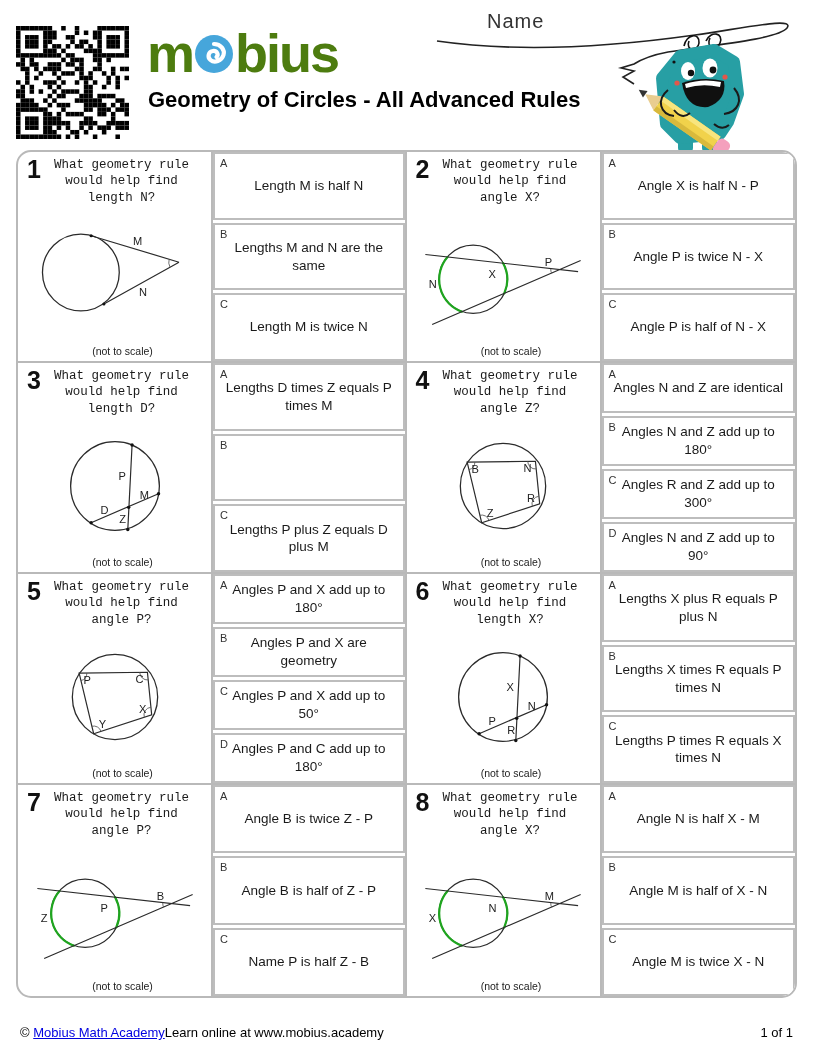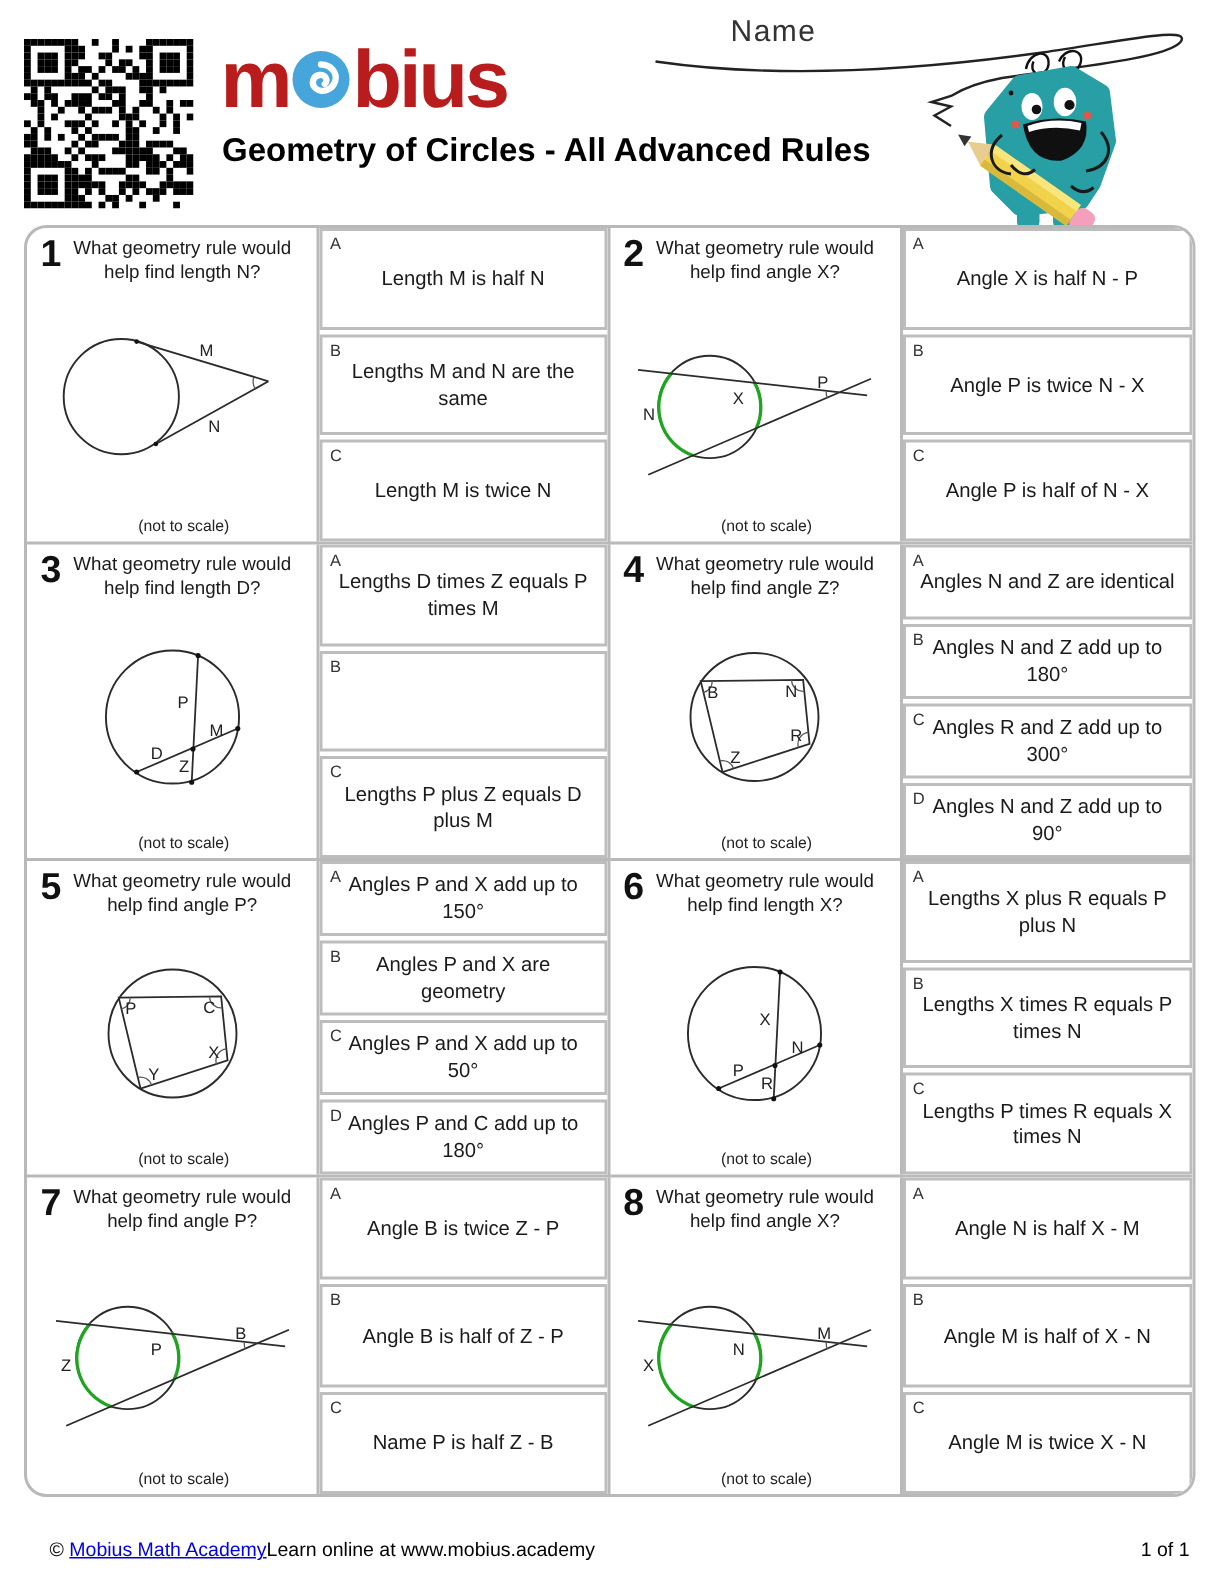--- a/index.html
+++ b/index.html
@@ -5,60 +5,60 @@
   :root{
     --accent-green:#1fa51f; --logo-blue:#46a6db; --mascot-teal:#279fa4;
     --link-blue:#0000e0; --grid-gray:#b9b9b9; --box-gray:#bdbdbd;
   }
   *{box-sizing:border-box; margin:0; padding:0;}
   body{background:#fff; font-family:"Liberation Sans", sans-serif; color:#1a1a1a;}
   .page{position:relative; width:815px; height:1050px; background:#fff; margin:0 auto; overflow:hidden;}
 
   
   .qr{position:absolute; left:16px; top:26px; width:113px; height:113px;}
-  .logo{position:absolute; left:147px; top:22px; font-size:54px; font-weight:bold; letter-spacing:-2px; color:#b91c1c; white-space:nowrap;}
+  .logo{position:absolute; left:147px; top:22px; font-size:54px; font-weight:bold; letter-spacing:-2px; color:#4d7c0f; white-space:nowrap;}
   .logo .o-icon{display:inline-block; width:40px; height:40px; vertical-align:-2px; margin:0 1px;}
   .ws-title{position:absolute; left:148px; top:87px; font-size:22px; font-weight:bold; color:#000;}
   .name-label{position:absolute; left:487px; top:10px; font-size:20px; color:#333; letter-spacing:1px;}
   .header-line{position:absolute; left:0; top:0; width:815px; height:160px; pointer-events:none;}
   .mascot{position:absolute; left:622px; top:26px; width:150px; height:138px;}
   .teal-fill{fill:var(--mascot-teal);}
   .teal-body{fill:var(--mascot-teal); stroke:var(--mascot-teal); stroke-width:12; stroke-linejoin:round;}
 
   
   .grid{position:absolute; left:16px; top:150px; width:781px; height:848px;
         border:2.5px solid var(--grid-gray); border-radius:15px; overflow:hidden;
         display:grid; grid-template-columns:1fr 1fr; grid-template-rows:repeat(4,1fr); background:#fff;}
   .qblock{display:flex; min-height:0;}
   .qblock.col-left{border-right:2.5px solid var(--grid-gray);}
   .qblock.row-mid{border-bottom:2.5px solid var(--grid-gray);}
   .q-left{width:195px; min-width:195px; border-right:2.5px solid var(--grid-gray);
           position:relative; display:flex; flex-direction:column; align-items:center; padding-top:5px;}
   .qnum{position:absolute; left:9px; top:3px; font-size:25px; font-weight:bold; color:#111;}
-  .prompt{font-size:12.5px; line-height:1.3; text-align:center; max-width:150px; margin-left:14px;}
+  .prompt{font-size:12.5px; line-height:1.3; text-align:center; max-width:150px; margin-left:14px;font-family:Liberation Mono, monospace;}
   .diagram{flex:1; display:flex; align-items:center; justify-content:center; width:100%;}
   .diagram svg{width:188px; height:128px;}
   .nts{font-size:10.5px; color:#222; margin-bottom:4px;margin-left:16px;}
   .q-right{flex:1; display:flex; flex-direction:column; gap:3px; min-width:0;}
   .ans{flex:1; border:2px solid var(--box-gray); position:relative; display:flex;
        align-items:center; justify-content:center; text-align:center; font-size:13.5px;
        line-height:1.3; padding:4px 8px; background:#fff;}
   .ans .letter{position:absolute; top:2px; left:5px; font-size:11px; color:#333;}
 
   
   .dline{stroke:#2b2b2b; stroke-width:1.4; fill:none;}
   .dcircle{stroke:#2b2b2b; stroke-width:1.5; fill:none;}
   .thin{stroke:#555; stroke-width:1; fill:none;}
   .garc{stroke:var(--accent-green); stroke-width:2.6; fill:none; stroke-linecap:round;}
   .dlabel{font-size:13px; fill:#222; font-family:"Liberation Sans",sans-serif;}
   .ddot{fill:#111;}
 
   
   .footer{position:absolute; left:20px; right:22px; bottom:10px; display:flex; align-items:baseline; font-size:13px; color:#000;}
-  .footer .left{white-space:nowrap;margin-left:13px;}
+  .footer .left{white-space:nowrap;}
   .footer .center{flex:1; text-align:left;}
   .footer a{color:var(--link-blue); text-decoration:underline;}
 </style>
 </head>
 <body>
 
 <div class="page">
 
   <div class="qr" id="qr"><svg width="113" height="113" viewBox="0 0 112.5 112.5" fill="#000">
         <rect x="0" y="0" width="4.5" height="4.5"></rect>
@@ -580,21 +580,21 @@
             <text class="dlabel" x="119" y="59">C</text>
             <text class="dlabel" x="123" y="94">X</text>
             <text class="dlabel" x="76" y="111">Y</text>
           </svg>
         </div>
         <div class="nts">(not to scale)</div>
       </div>
       <div class="q-right">
         <div class="ans">
             <span class="letter">A</span>
-            <span>Angles P and X add up to 150°</span>
+            <span>Angles P and X add up to 180°</span>
           </div>
         <div class="ans">
             <span class="letter">B</span>
             <span>Angles P and X are geometry</span>
           </div>
         <div class="ans">
             <span class="letter">C</span>
             <span>Angles P and X add up to 50°</span>
           </div>
         <div class="ans">

